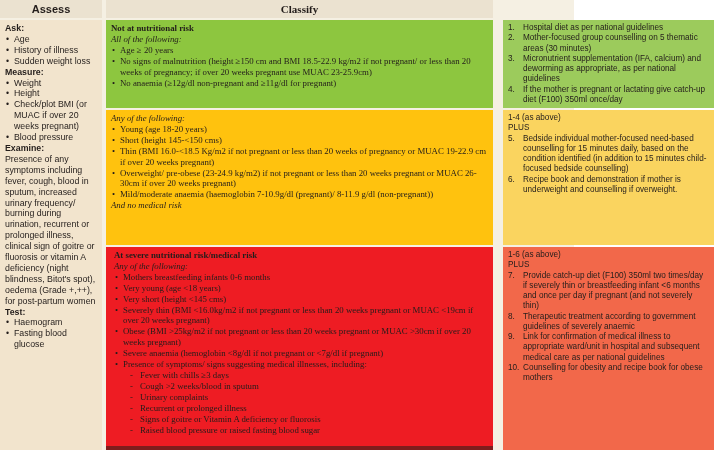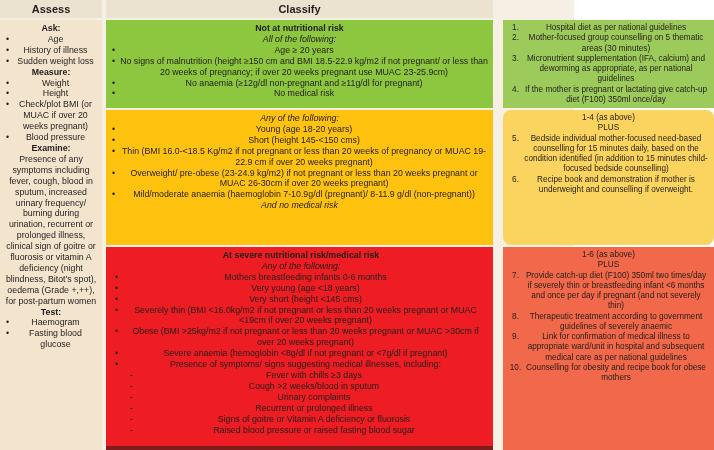--- a/index.html
+++ b/index.html
@@ -15,36 +15,36 @@
     color: #231D1B;
   }
 
   .hdr {
     background: #EBE2D0;
     font-weight: bold; font-size: 11px;
     display: flex; align-items: center; justify-content: center;
     grid-row: 1;
   }
   .c1 { grid-column: 1; }
-  .c3 { grid-column: 3; }
+  .c3 { grid-column: 3; font-family: Liberation Serif, serif; }
   .c5 { grid-column: 5; }
   .r3 { grid-row: 3; }
   .r5 { grid-row: 5; }
   .r7 { grid-row: 7; }
 
-  .cell { padding: 3px 5px; font-size: 8.8px; line-height: 1.24; overflow: hidden; text-align: center; }
+  .cell { padding: 3px 5px; font-size: 8.8px; line-height: 1.24; overflow: hidden; }
 
   .assess { grid-column: 1; grid-row: 3 / 8; background: #F2E4CD; }
   .assess .b-head { font-weight: bold; }
 
   .bg-green  { background: #8DC63F; }
   .bg-yellow { background: #FFC20E; }
   .bg-red    { background: #EE1C23; border-bottom: 4px solid #7f1d1d; padding-left: 8px; }
   .bg-green-lt  { background: #9CCB5C; }
-  .bg-yellow-lt { background: #FAD45F; border-radius: 8px; }
+  .bg-yellow-lt { background: #FAD45F; }
   .bg-red-lt    { background: #F2684A; border-bottom: 0; }
 
   .row-title { font-weight: bold; }
   .row-sub { font-style: italic; }
   .footer-line { font-style: italic; }
 
   .bullet { position: relative; padding-left: 9px; }
   .bullet::before { content: "\2022"; position: absolute; left: 1px; }
 
   .dash { position: relative; padding-left: 26px; }
@@ -79,21 +79,20 @@
     <div class="bullet">Haemogram</div>
     <div class="bullet">Fasting blood glucose</div>
   </div>
 
   <div class="cell bg-green c3 r3">
     <div class="row-title">Not at nutritional risk</div>
     <div class="row-sub">All of the following:</div>
     <div class="bullet">Age ≥ 20 years</div>
     <div class="bullet">No signs of malnutrition (height ≥150 cm and BMI 18.5-22.9 kg/m2 if not pregnant/ or less than 20 weeks of pregnancy; if over 20 weeks pregnant use MUAC 23-25.9cm)</div>
     <div class="bullet">No anaemia (≥12g/dl non-pregnant and ≥11g/dl for pregnant)</div>
-    <div class="bullet">No medical risk</div>
   </div>
 
   <div class="cell bg-yellow c3 r5">
     <div class="row-sub">Any of the following:</div>
     <div class="bullet">Young (age 18-20 years)</div>
     <div class="bullet">Short (height 145-&lt;150 cms)</div>
     <div class="bullet">Thin (BMI 16.0-&lt;18.5 Kg/m2 if not pregnant or less than 20 weeks of pregnancy or MUAC 19-22.9 cm if over 20 weeks pregnant)</div>
     <div class="bullet">Overweight/ pre-obese (23-24.9 kg/m2) if not pregnant or less than 20 weeks pregnant or MUAC 26-30cm if over 20 weeks pregnant)</div>
     <div class="bullet">Mild/moderate anaemia (haemoglobin 7-10.9g/dl (pregnant)/ 8-11.9 g/dl (non-pregnant))</div>
     <div class="footer-line">And no medical risk</div>

